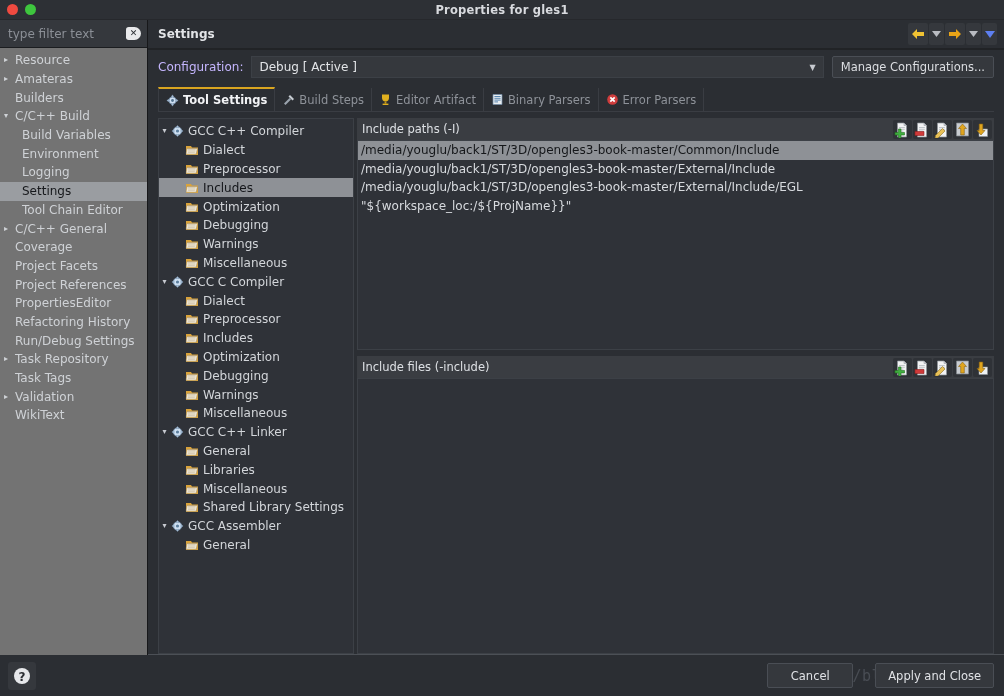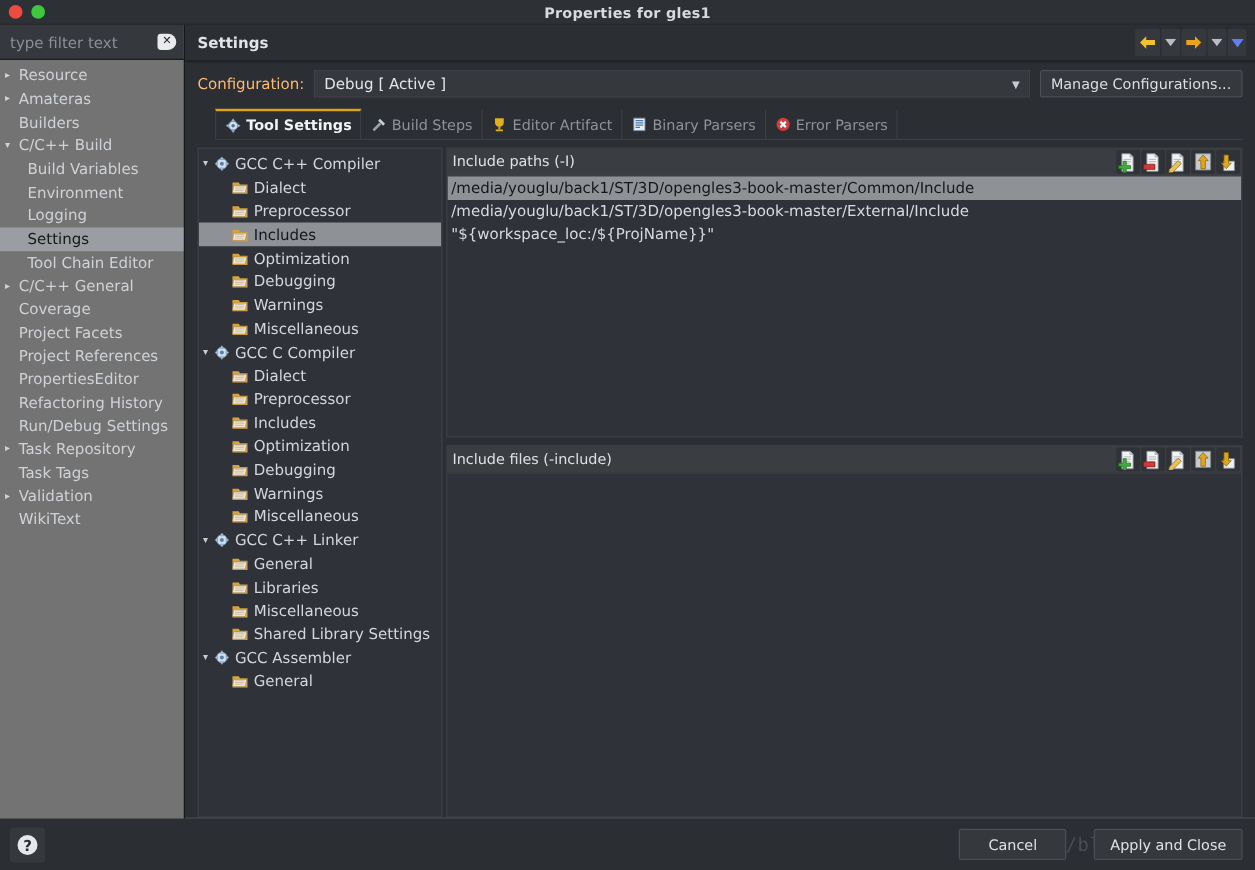--- a/index.html
+++ b/index.html
@@ -94,38 +94,38 @@
     background: #35383d; border-radius: 2px; margin-right: 1px;
   }
   .nbtn.tiny { width: 15px; background: #35383d; }
   .nbtn svg { display: block; }
 
   .config-row {
     height: 34px; min-height: 34px;
     display: flex; align-items: center;
     padding: 0 10px 0 10px; gap: 8px;
   }
-  .config-label { font-size: 12px; color: #fdba74; white-space: nowrap; }
+  .config-label { font-size: 12px; color: #c4b5fd; white-space: nowrap; }
   .combo {
     flex: 1; height: 22px; background: #35383d;
     display: flex; align-items: center; justify-content: space-between;
     padding: 0 7px; font-size: 12px; color: #e3e5e8;
     border: 1px solid #3c4046;
   }
   .combo .caret { font-size: 8px; color: #c7cad0; }
   .mgbtn {
     height: 22px; background: #35383d; border: 1px solid #4a4e55;
     font-size: 11.5px; color: #dcdee2; padding: 0 8px;
     display: flex; align-items: center; border-radius: 2px;
   }
 
   
   .tabstrip {
     display: flex; align-items: flex-end;
-    margin: 4px 10px 0 24px;
+    margin: 4px 10px 0 10px;
     border-bottom: 1px solid #3a3d43;
     height: 24px;
   }
   .tab {
     display: flex; align-items: center; gap: 4px;
     height: 23px; padding: 0 7px;
     font-size: 11.5px; color: #8e9299;
     border-right: 1px solid #3a3d43;
   }
   .tab.active {
@@ -655,20 +655,23 @@
                     </svg>
                   </div>
                 </div>
             </div>
             <div class="listbox" id="paths-list">
                 <div class="listrow sel">
                   <span>/media/youglu/back1/ST/3D/opengles3-book-master/Common/Include</span>
                 </div>
                 <div class="listrow">
                   <span>/media/youglu/back1/ST/3D/opengles3-book-master/External/Include</span>
+                </div>
+                <div class="listrow">
+                  <span>/media/youglu/back1/ST/3D/opengles3-book-master/External/Include/EGL</span>
                 </div>
                 <div class="listrow">
                   <span>"${workspace_loc:/${ProjName}}"</span>
                 </div>
               </div>
           </div>
 
           <div class="section sec-files">
             <div class="sec-head">
               <div class="sec-title">Include files (-include)</div>

